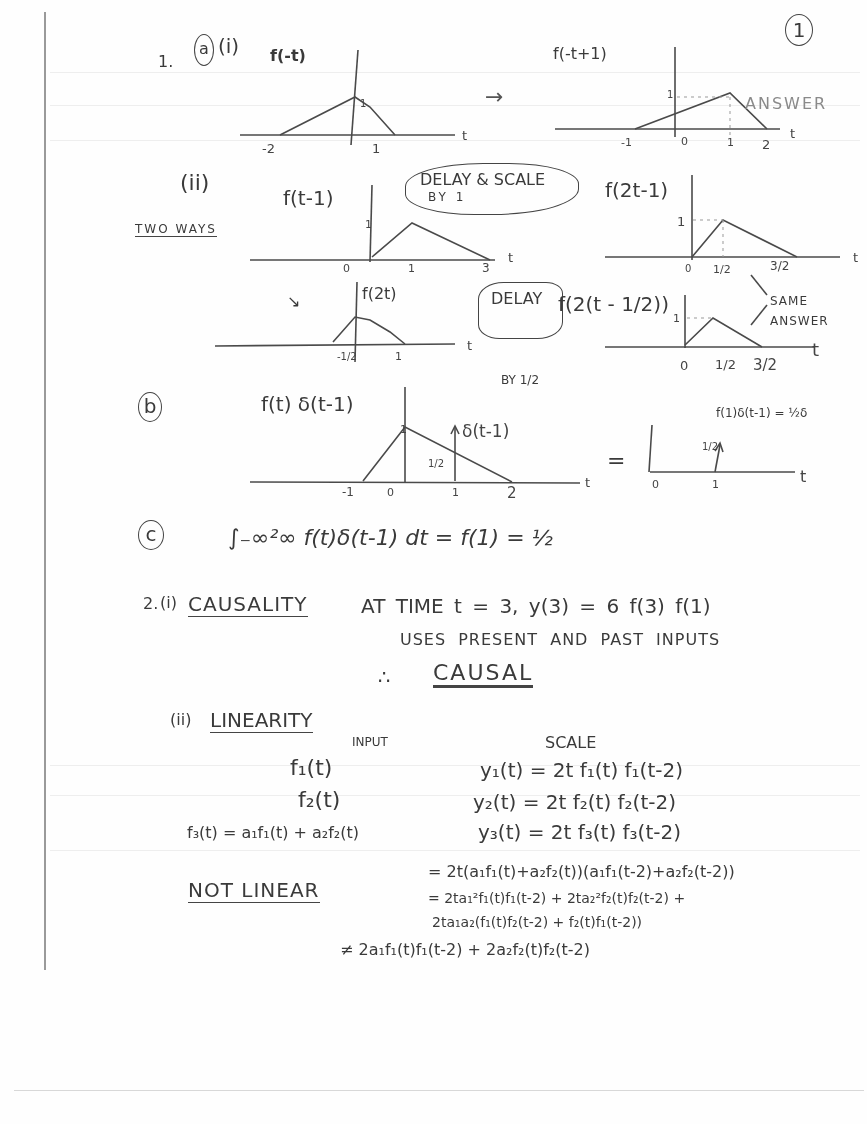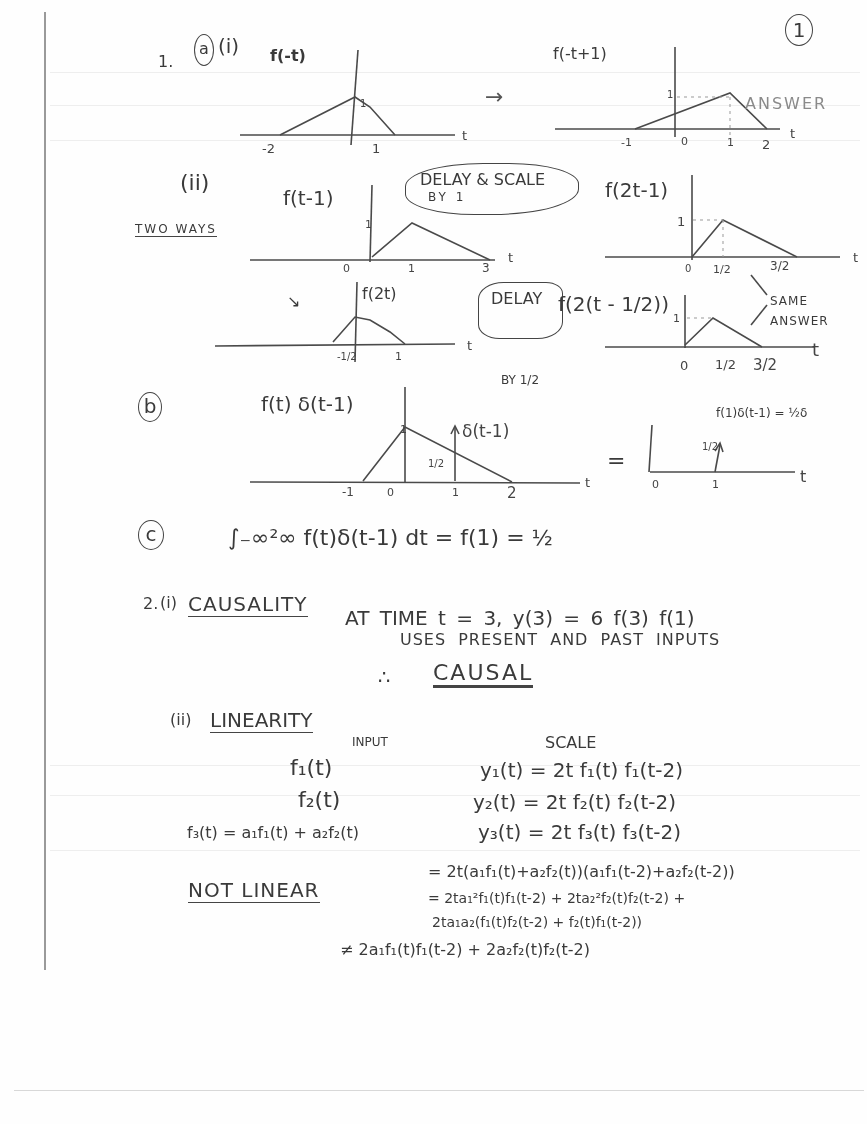--- a/index.html
+++ b/index.html
@@ -167,26 +167,26 @@
     <line x1="12" y1="15" x2="9" y2="62"></line>
     <line x1="75" y1="62" x2="80" y2="35"></line>
     <polyline points="75,41 80,33 83,42"></polyline>
     <text x="62" y="40" style="font-size:10px">1/2</text>
     <text x="12" y="78" style="font-size:11px">0</text>
     <text x="72" y="78" style="font-size:11px">1</text>
     <text x="160" y="72" style="font-size:16px">t</text>
   </svg>
 
   <div class="hw lg circle" style="left:138px;top:520px;width:24px;height:28px;line-height:27px;">c</div>
-  <div class="hw xl" style="left:228px;top:525px;">∫₋∞²∞ f(t)δ(t-1) dt = f(1) = ½</div>
+  <div class="hw xl" style="left:228px;top:525px;font-style:italic;">∫₋∞²∞ f(t)δ(t-1) dt = f(1) = ½</div>
 
   <div class="hw md" style="left:143px;top:594px;">2.</div>
   <div class="hw md" style="left:160px;top:593px;">(i)</div>
   <div class="hw lg u" style="left:188px;top:592px;letter-spacing:1px;">CAUSALITY</div>
-  <div class="hw lg" style="left:345px;top:594px;word-spacing:4px;margin-top:12px;">AT TIME  t = 3,    y(3) = 6 f(3) f(1)</div>
+  <div class="hw lg" style="left:361px;top:594px;word-spacing:4px;">AT TIME  t = 3,    y(3) = 6 f(3) f(1)</div>
   <div class="hw md" style="left:400px;top:630px;letter-spacing:1px;word-spacing:6px;">USES PRESENT AND PAST INPUTS</div>
   <div class="hw lg" style="left:378px;top:665px;">∴</div>
   <div class="hw xl u" style="left:433px;top:660px;letter-spacing:2px;border-bottom-width:3px;">CAUSAL</div>
 
   <div class="hw md" style="left:170px;top:710px;">(ii)</div>
   <div class="hw lg u" style="left:210px;top:708px;">LINEARITY</div>
   <div class="hw sm" style="left:352px;top:735px;">INPUT</div>
   <div class="hw md" style="left:545px;top:733px;">SCALE</div>
 
   <div class="hw xl" style="left:290px;top:755px;">f₁(t)</div>

